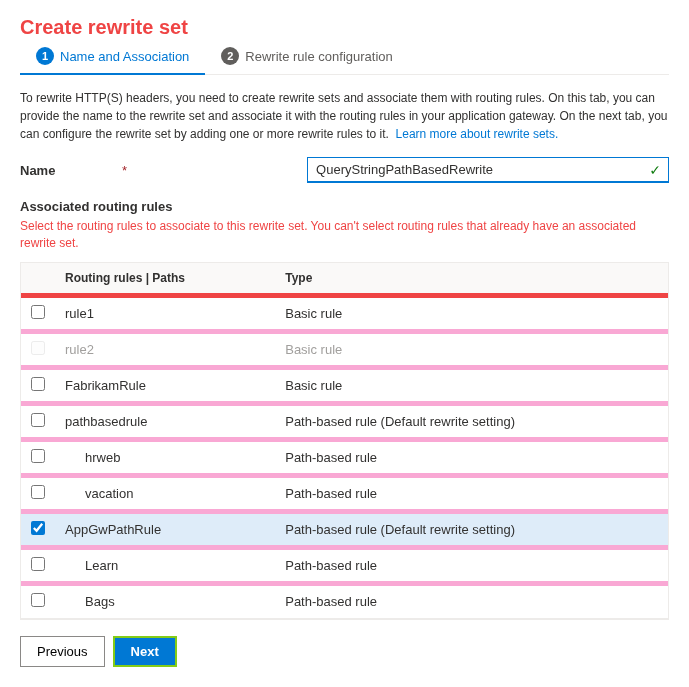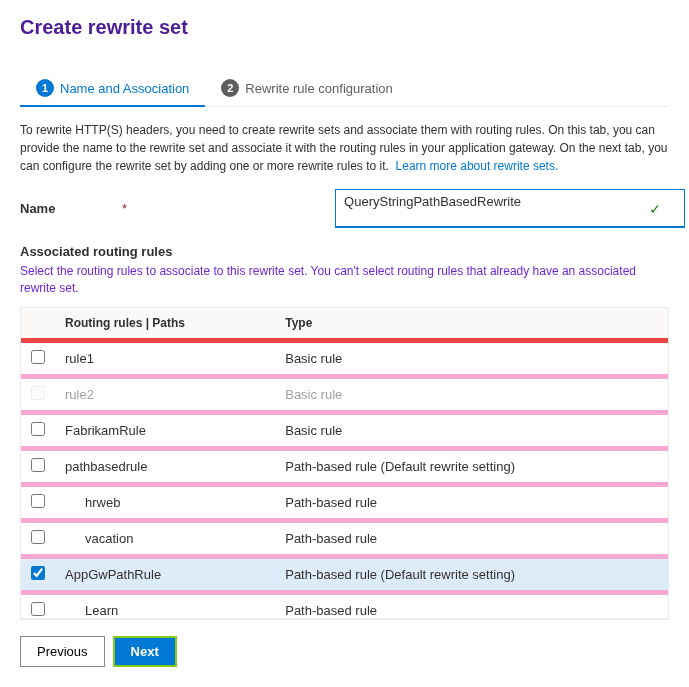--- a/index.html
+++ b/index.html
@@ -13,22 +13,22 @@
     }
     .page-container {
       padding: 16px 20px 20px 20px;
       display: flex;
       flex-direction: column;
       height: 687px;
     }
     .page-title {
       font-size: 20px;
       font-weight: 600;
-      color: #4c1d95;
-      margin-bottom: 32px;
+      color: #ef4444;
+      margin-bottom: 0;
     }
     .tabs-row {
       display: flex;
       align-items: center;
       gap: 0;
       margin-bottom: 14px;
       border-bottom: 1px solid #edebe9;
       padding-bottom: 0;
     }
     .tab {
@@ -72,62 +72,61 @@
       margin-bottom: 14px;
     }
     .description-text a {
       color: #0078d4;
       text-decoration: none;
     }
     .name-row {
       display: flex;
       align-items: center;
       margin-bottom: 16px;
-      gap: 12px;
+      gap: 0;
     }
     .field-label {
       font-size: 13px;
       font-weight: 600;
       min-width: 100px;
     }
     .required-star {
       color: #a4262c;
       margin-left: 2px;
     }
     .name-input-wrapper {
       flex: 1;
       margin-left: 180px;
       position: relative;
     }
     .name-input {
       width: 100%;
       border: 1px solid #0078d4;
       border-bottom: 2px solid #0078d4;
-      padding: 4px 28px 17px 8px;
+      padding: 4px 28px 4px 8px;
       font-size: 13px;
       outline: none;
       color: #323130;
-      margin-left: 16px;
     }
     .check-icon {
       position: absolute;
       right: 8px;
       top: 50%;
       transform: translateY(-50%);
       color: #107c10;
       font-size: 14px;
     }
     .section-title {
       font-size: 13px;
       font-weight: 600;
       margin-bottom: 4px;
     }
     .section-desc {
       font-size: 12px;
-      color: #6d28d9;
+      color: #ef4444;
       margin-bottom: 10px;
       line-height: 1.4;
     }
     .table-container {
       border: 1px solid #edebe9;
       flex: 1;
       overflow-y: auto;
     }
     table {
       width: 100%;

